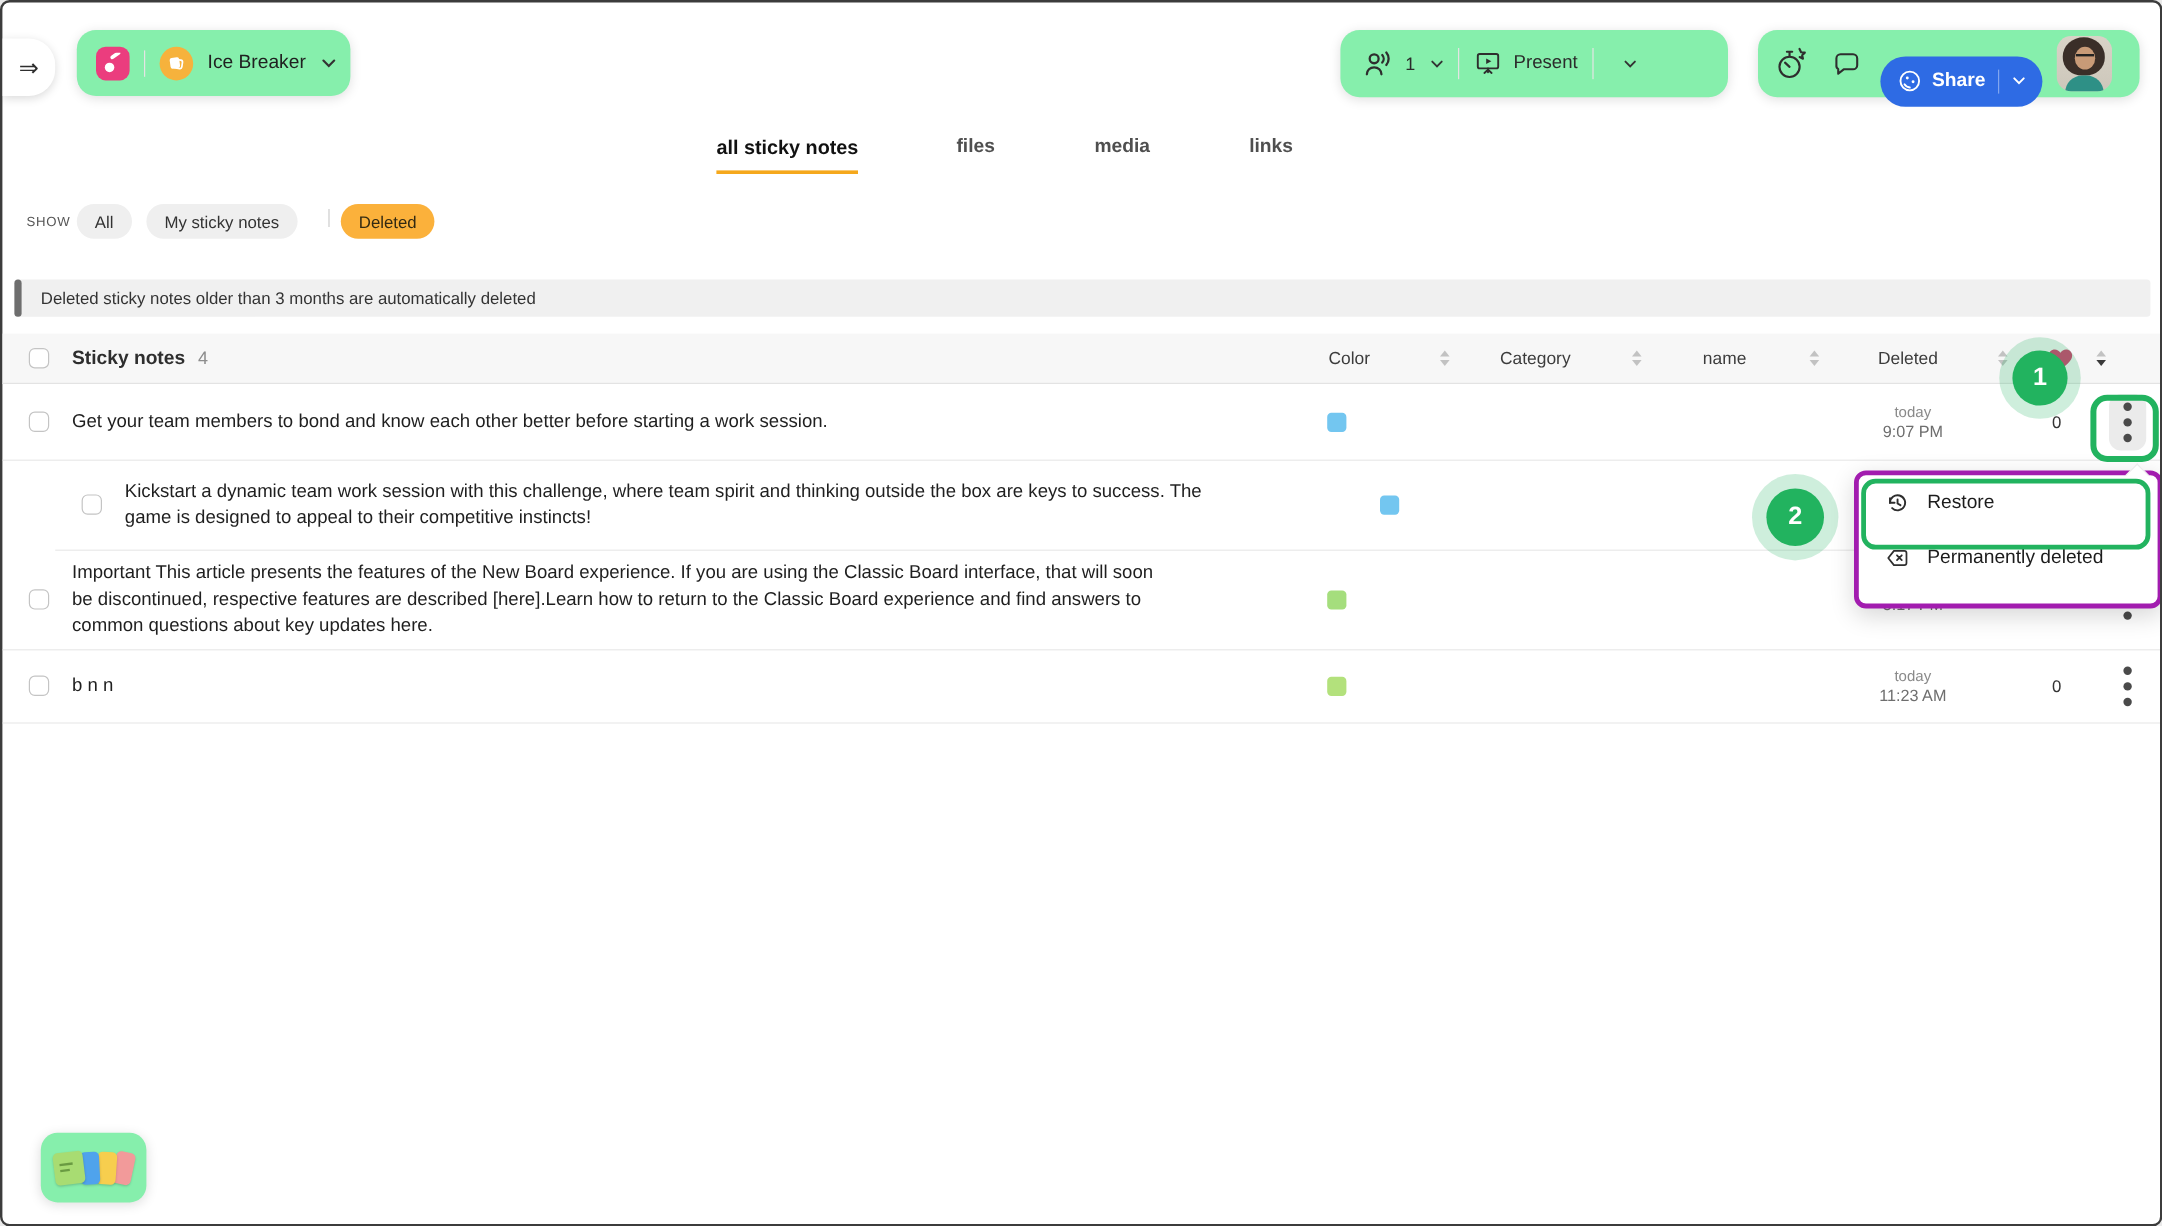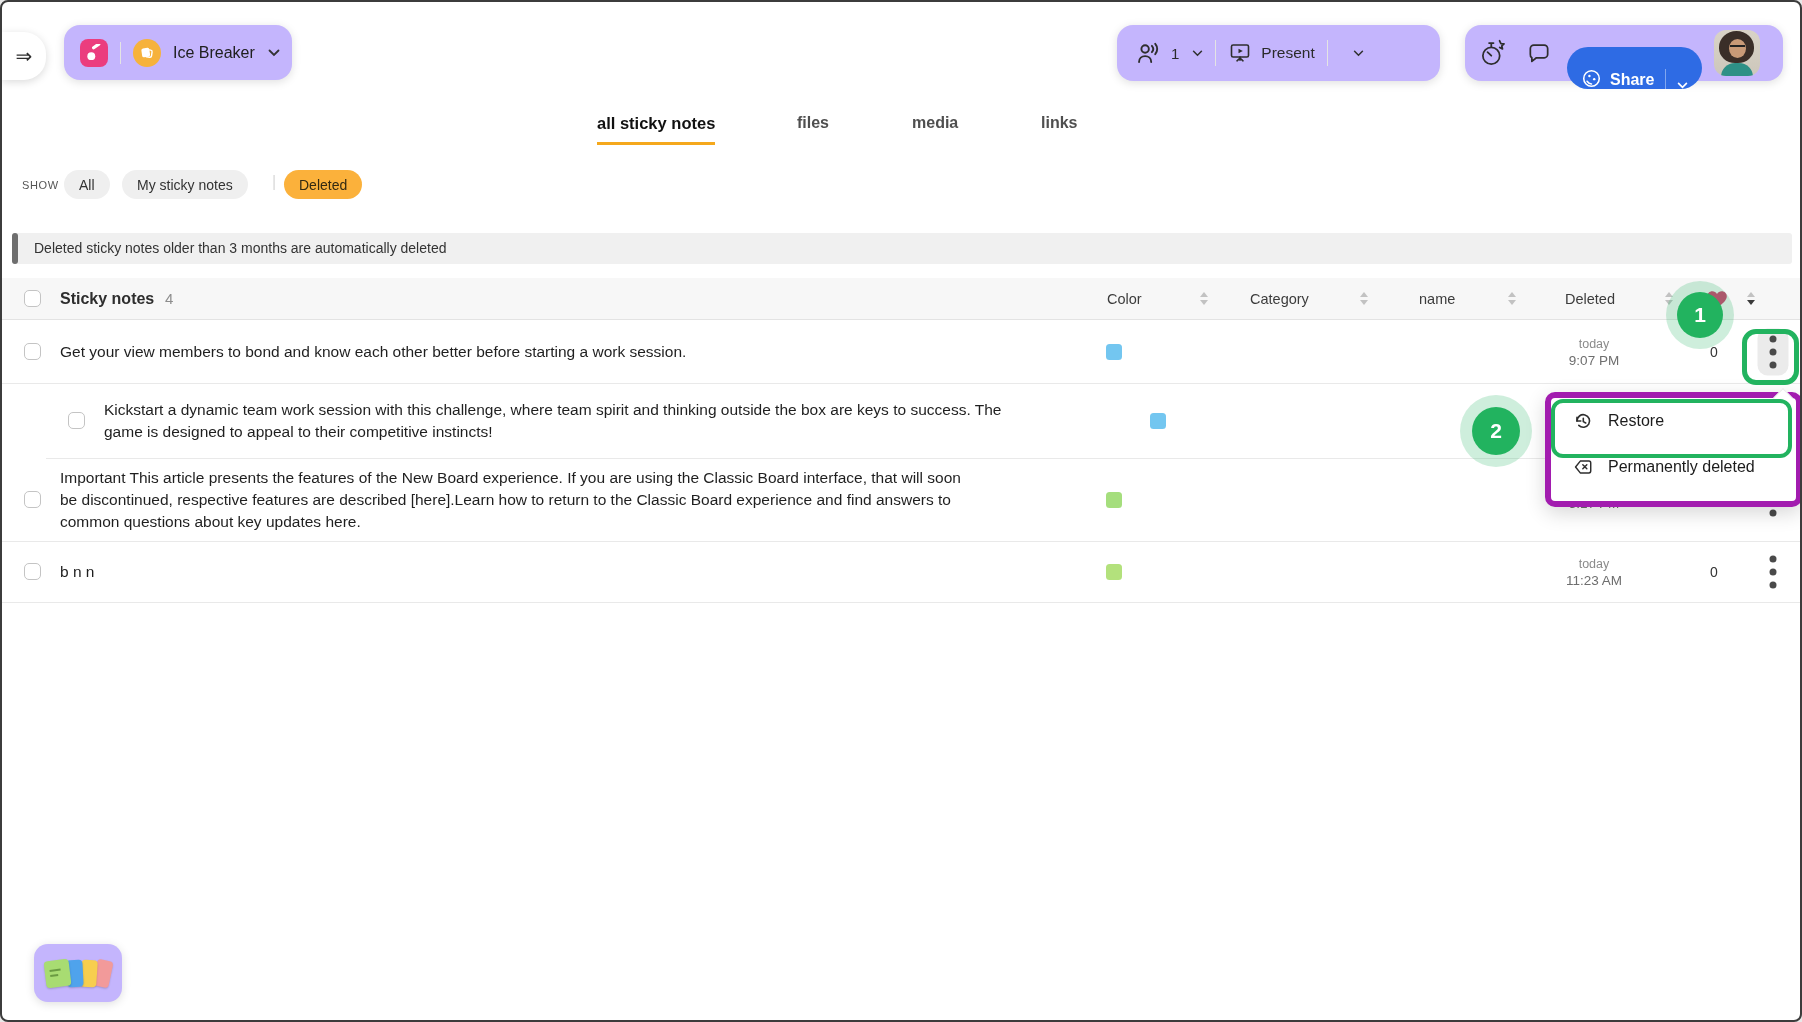--- a/index.html
+++ b/index.html
@@ -1,39 +1,39 @@
 <!DOCTYPE html>
 <html><head>
 <meta charset="utf-8">
 <style>
   * { margin:0; padding:0; box-sizing:border-box; }
   html,body { background:#e9e9e9; }
   body { font-family:"Liberation Sans",sans-serif; }
   #app { position:relative; width:1802px; height:1022px; background:#fff;
          border:2px solid #3c3c3c; border-radius:8px; overflow:hidden; }
 
-  .card { position:absolute; background:#c4b5fd; border-radius:16px;
+  .card { position:absolute; background:#86efac; border-radius:16px;
           box-shadow:0 2px 10px rgba(0,0,0,.13); display:flex; align-items:center; }
 
   
   .collapse-btn { position:absolute; left:0; top:30px; width:44px; height:48px;
       background:#fff; border-radius:0 22px 22px 0; box-shadow:0 2px 8px rgba(0,0,0,.15);
       display:flex; align-items:center; justify-content:center; font-size:20px; color:#2e2e2e; cursor:pointer; }
   .board-card { left:62px; top:23px; width:228px; height:55px; padding:0 16px; }
   .app-icon { width:28px; height:28px; border-radius:8px; display:flex; align-items:center; justify-content:center; flex:0 0 auto; }
   .vdiv { width:1px; height:22px; background:#e4e4e4; margin:0 12px; flex:0 0 auto; }
   .board-name { font-size:16px; color:#202020; margin-left:12px; white-space:nowrap; }
   .chev { margin-left:13px; flex:0 0 auto; }
 
   
   .collab-card { left:1115px; top:23px; width:323px; height:56px; padding:0 18px; }
   .collab-count { font-size:15px; color:#2b2b2b; margin-left:9px; }
   .label-15 { font-size:15.5px; color:#2b2b2b; margin-left:9px; white-space:nowrap; }
   .actions-card { left:1463px; top:23px; width:318px; height:56px; padding:0 13px; }
-  .share-btn { height:42px; border-radius:21px; display:flex; align-items:flex-end;
+  .share-btn { height:42px; border-radius:21px; display:flex; align-items:center;
       padding:0 14px; margin-left:15px; cursor:pointer;margin-top:29px; }
   .share-label { color:#fff; font-size:16px; font-weight:bold; margin-left:8px; }
   .share-div { width:1px; height:20px; background:rgba(255,255,255,.4); margin:0 11px; }
   .avatar { position:relative; width:46px; height:46px; border-radius:12px; margin-left:12px;
       background:linear-gradient(#d9d3c7,#cdc7bb); overflow:hidden; flex:0 0 auto; }
   .avatar .hair { position:absolute; left:5px; top:1px; width:35px; height:32px; background:#3a2e28; border-radius:50% 50% 46% 46%; }
   .avatar .face { position:absolute; left:15px; top:9px; width:17px; height:19px; background:#c89a77; border-radius:50%; }
   .avatar .glasses { position:absolute; left:16px; top:15px; width:15px; height:4px; border-top:2px solid #222; }
   .avatar .body { position:absolute; left:7px; bottom:-2px; width:32px; height:15px; background:#2e9086; border-radius:14px 14px 0 0; }
 
@@ -76,21 +76,21 @@
   .when .time { font-size:13.5px; color:#6e6e6e; line-height:17px; }
   .when.low { transform:translate(-50%,-28%); }
   .likes { position:absolute; left:1712px; top:50%; transform:translate(-50%,-50%); font-size:14px; color:#333; }
   .kebab { position:absolute; left:1771px; top:50%; transform:translate(-50%,-50%);
       display:flex; flex-direction:column; align-items:center; gap:6px; cursor:pointer; padding:6px; }
   .kebab i { width:7px; height:7px; border-radius:50%; background:#4a4a4a; }
   .kebab.on-pill { background:#ebebeb; border-radius:10px; padding:7px 12px; }
 
   
   .popup { position:absolute; left:1543px; top:390px; width:257px; height:115px; background:#fff;
-      border:6px solid #a21caf; border-radius:10px; box-shadow:0 6px 20px rgba(0,0,0,.16); z-index:30; }
+      border:4px solid #a21caf; border-radius:10px; box-shadow:0 6px 20px rgba(0,0,0,.16); z-index:30; }
   .popup .caret { position:absolute; left:225px; top:-7px; width:14px; height:14px; background:#fff;
       transform:rotate(45deg); border-left:1px solid #ececec; border-top:1px solid #ececec; }
   .menu-item { position:relative; height:46px; display:flex; align-items:center; padding-left:22px; cursor:pointer; font-size:16px; color:#1c1c1c; }
   .menu-item:first-of-type { margin-top:8px; }
   .menu-item .mi-label { margin-left:15px; }
 
   
   .halo { position:absolute; border-radius:50%; z-index:40; }
   .step-circle { position:absolute; border-radius:50%; z-index:41; display:flex; align-items:center;
       justify-content:center; color:#fff; font-weight:bold; font-size:21px; }
@@ -234,21 +234,21 @@
         <path d="M12 19 C6 14.5 2.2 11.2 2.2 7.3 2.2 4.4 4.5 2.2 7.3 2.2 9.2 2.2 11 3.3 12 4.9 13 3.3 14.8 2.2 16.7 2.2 19.5 2.2 21.8 4.4 21.8 7.3 21.8 11.2 18 14.5 12 19z" fill="#d23f6f"></path>
       </svg>
       <div class="sort" style="left:1744px;">
           <div class="tri-up"></div>
           <div class="tri-dn dark"></div>
         </div>
     </div>
 
     <div class="row" style="height:64px;">
       <div class="checkbox"></div>
-      <div class="row-text">Get your view members to bond and know each other better before starting a work session.</div>
+      <div class="row-text">Get your team members to bond and know each other better before starting a work session.</div>
       <div class="swatch" style="background-color: rgb(115, 198, 240);"></div>
       <div class="when">
         <div class="day">today</div>
         <div class="time">9:07 PM</div>
       </div>
       <div class="likes">0</div>
       <div class="kebab on-pill">
           <i></i>
           <i></i>
           <i></i>

